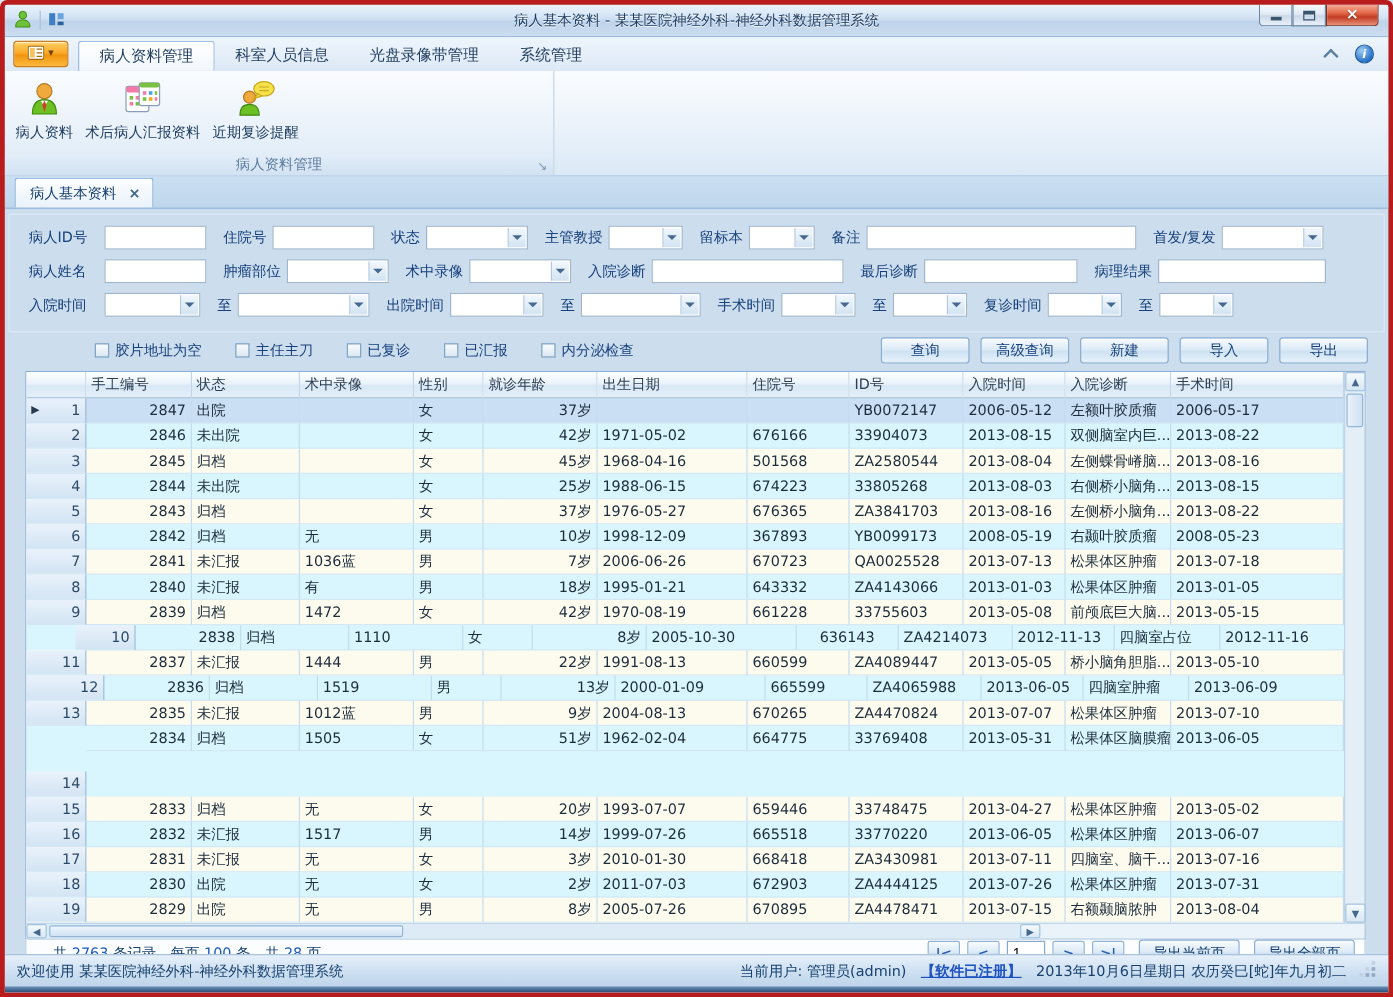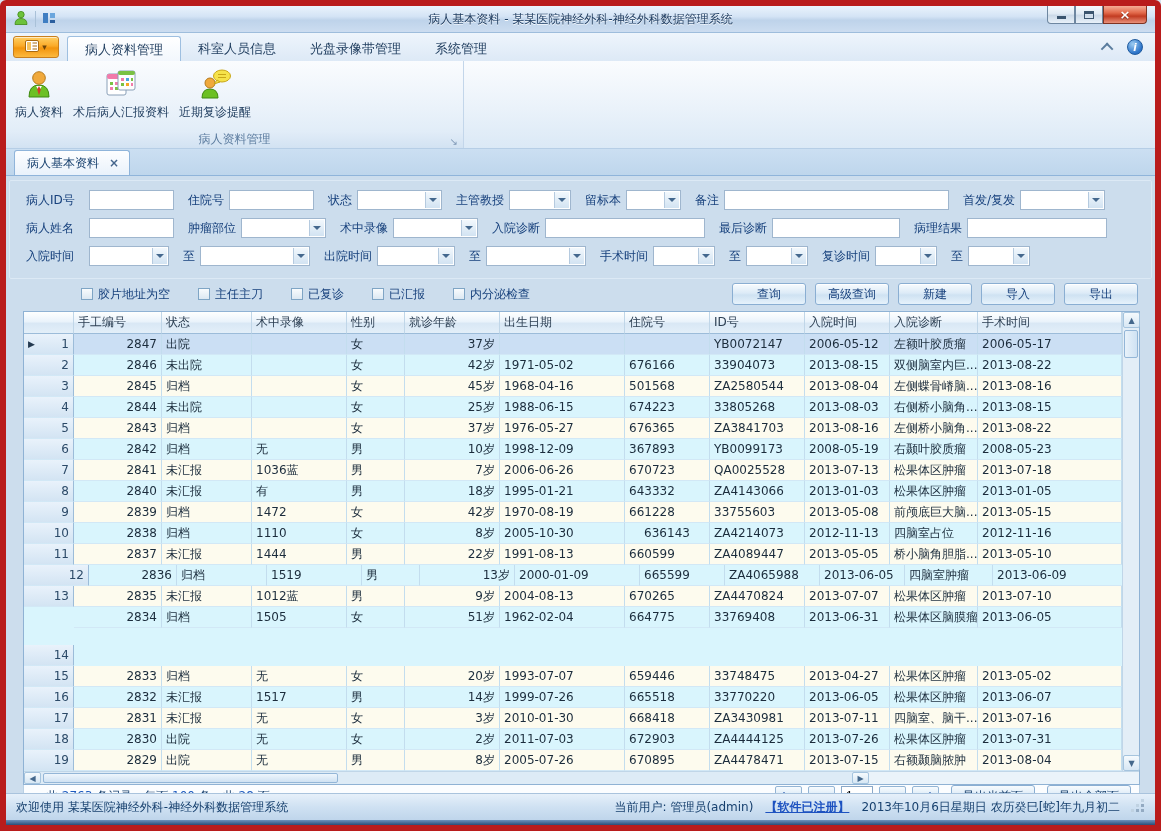--- a/index.html
+++ b/index.html
@@ -2,21 +2,21 @@
 <html><head>
 <meta charset="utf-8">
 <style>
   * { box-sizing: border-box; margin: 0; padding: 0; }
   html,body { margin:0; }
   body {
     width:1161px; height:831px; overflow:hidden; background:#d8e4f0;
     font-family:"DejaVu Sans", sans-serif; font-size:12px;
   }
   .window {
-    width:1161px; height:831px; border:6px solid #b91c1c; border-radius:6px 6px 0 0;
+    width:1161px; height:831px; border:4px solid #b91c1c; border-radius:6px 6px 0 0;
     display:flex; flex-direction:column; background:#ccdded; overflow:hidden;
   }
   
   .titlebar {
     height:27px; flex:0 0 27px; position:relative; display:flex; align-items:center;
     background:linear-gradient(#eaf3fc, #d4e4f5 40%, #bed3ea 55%, #ccddf0);
     border-bottom:1px solid #9ebddc;
   }
   .tb-icons { display:flex; align-items:center; margin-left:7px; gap:6px; z-index:2; }
   .tb-sep { width:1px; height:16px; background:#a9c1d8; }
@@ -618,21 +618,21 @@
                 <div class="gcell" style="width: 58px;"><span class="ctext">女</span></div>
                 <div class="gcell r" style="width: 95px;"><span class="ctext">42岁</span></div>
                 <div class="gcell" style="width: 125px;"><span class="ctext">1970-08-19</span></div>
                 <div class="gcell" style="width: 85px;"><span class="ctext">661228</span></div>
                 <div class="gcell" style="width: 95px;"><span class="ctext">33755603</span></div>
                 <div class="gcell" style="width: 85px;"><span class="ctext">2013-05-08</span></div>
                 <div class="gcell" style="width: 88px;"><span class="ctext">前颅底巨大脑...</span></div>
                 <div class="gcell" style="width: 144px;"><span class="ctext">2013-05-15</span></div>
               </div>
               <div class="grow cyan">
-                <div class="gcell ind" style="width: 50px;"><span class="ctext">10</span></div>
+                <div class="gcell ind" style="width: 50px; margin-left: 41px;"><span class="ctext">10</span></div>
                 <div class="gcell r" style="width: 88px;"><span class="ctext">2838</span></div>
                 <div class="gcell" style="width: 90px;"><span class="ctext">归档</span></div>
                 <div class="gcell" style="width: 95px;"><span class="ctext">1110</span></div>
                 <div class="gcell" style="width: 58px;"><span class="ctext">女</span></div>
                 <div class="gcell r" style="width: 95px;"><span class="ctext">8岁</span></div>
                 <div class="gcell" style="width: 125px;"><span class="ctext">2005-10-30</span></div>
                 <div class="gcell" style="width: 85px; text-align: center;"><span class="ctext">636143</span></div>
                 <div class="gcell" style="width: 95px;"><span class="ctext">ZA4214073</span></div>
                 <div class="gcell" style="width: 85px;"><span class="ctext">2012-11-13</span></div>
                 <div class="gcell" style="width: 88px;"><span class="ctext">四脑室占位</span></div>
@@ -683,21 +683,21 @@
               <div class="grow cyan">
                 <div class="gcell ind" style="width: 50px; margin-top: 38px;"><span class="ctext">14</span></div>
                 <div class="gcell r" style="width: 88px; text-align: right;"><span class="ctext">2834</span></div>
                 <div class="gcell" style="width: 90px;"><span class="ctext">归档</span></div>
                 <div class="gcell" style="width: 95px;"><span class="ctext">1505</span></div>
                 <div class="gcell" style="width: 58px;"><span class="ctext">女</span></div>
                 <div class="gcell r" style="width: 95px;"><span class="ctext">51岁</span></div>
                 <div class="gcell" style="width: 125px;"><span class="ctext">1962-02-04</span></div>
                 <div class="gcell" style="width: 85px;"><span class="ctext">664775</span></div>
                 <div class="gcell" style="width: 95px;"><span class="ctext">33769408</span></div>
-                <div class="gcell" style="width: 85px;"><span class="ctext">2013-06-31</span></div>
+                <div class="gcell" style="width: 85px;"><span class="ctext">2013-05-31</span></div>
                 <div class="gcell" style="width: 88px;"><span class="ctext">松果体区脑膜瘤</span></div>
                 <div class="gcell" style="width: 144px;"><span class="ctext">2013-06-05</span></div>
               </div>
               <div class="grow cream">
                 <div class="gcell ind" style="width: 50px;"><span class="ctext">15</span></div>
                 <div class="gcell r" style="width: 88px;"><span class="ctext">2833</span></div>
                 <div class="gcell" style="width: 90px;"><span class="ctext">归档</span></div>
                 <div class="gcell" style="width: 95px;"><span class="ctext">无</span></div>
                 <div class="gcell" style="width: 58px;"><span class="ctext">女</span></div>
                 <div class="gcell r" style="width: 95px;"><span class="ctext">20岁</span></div>

